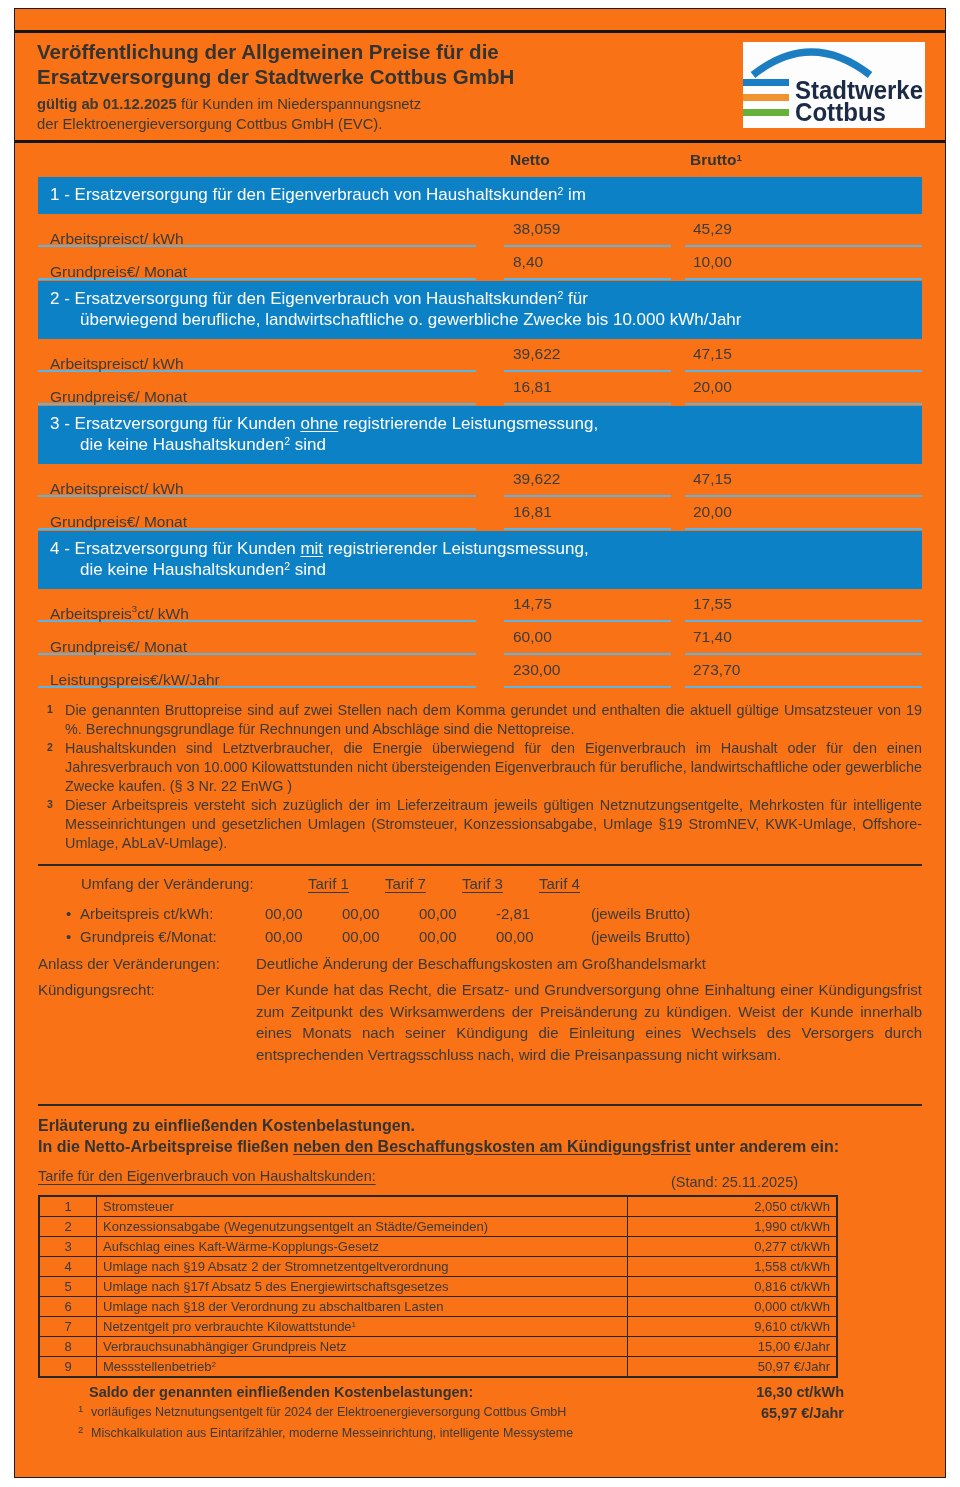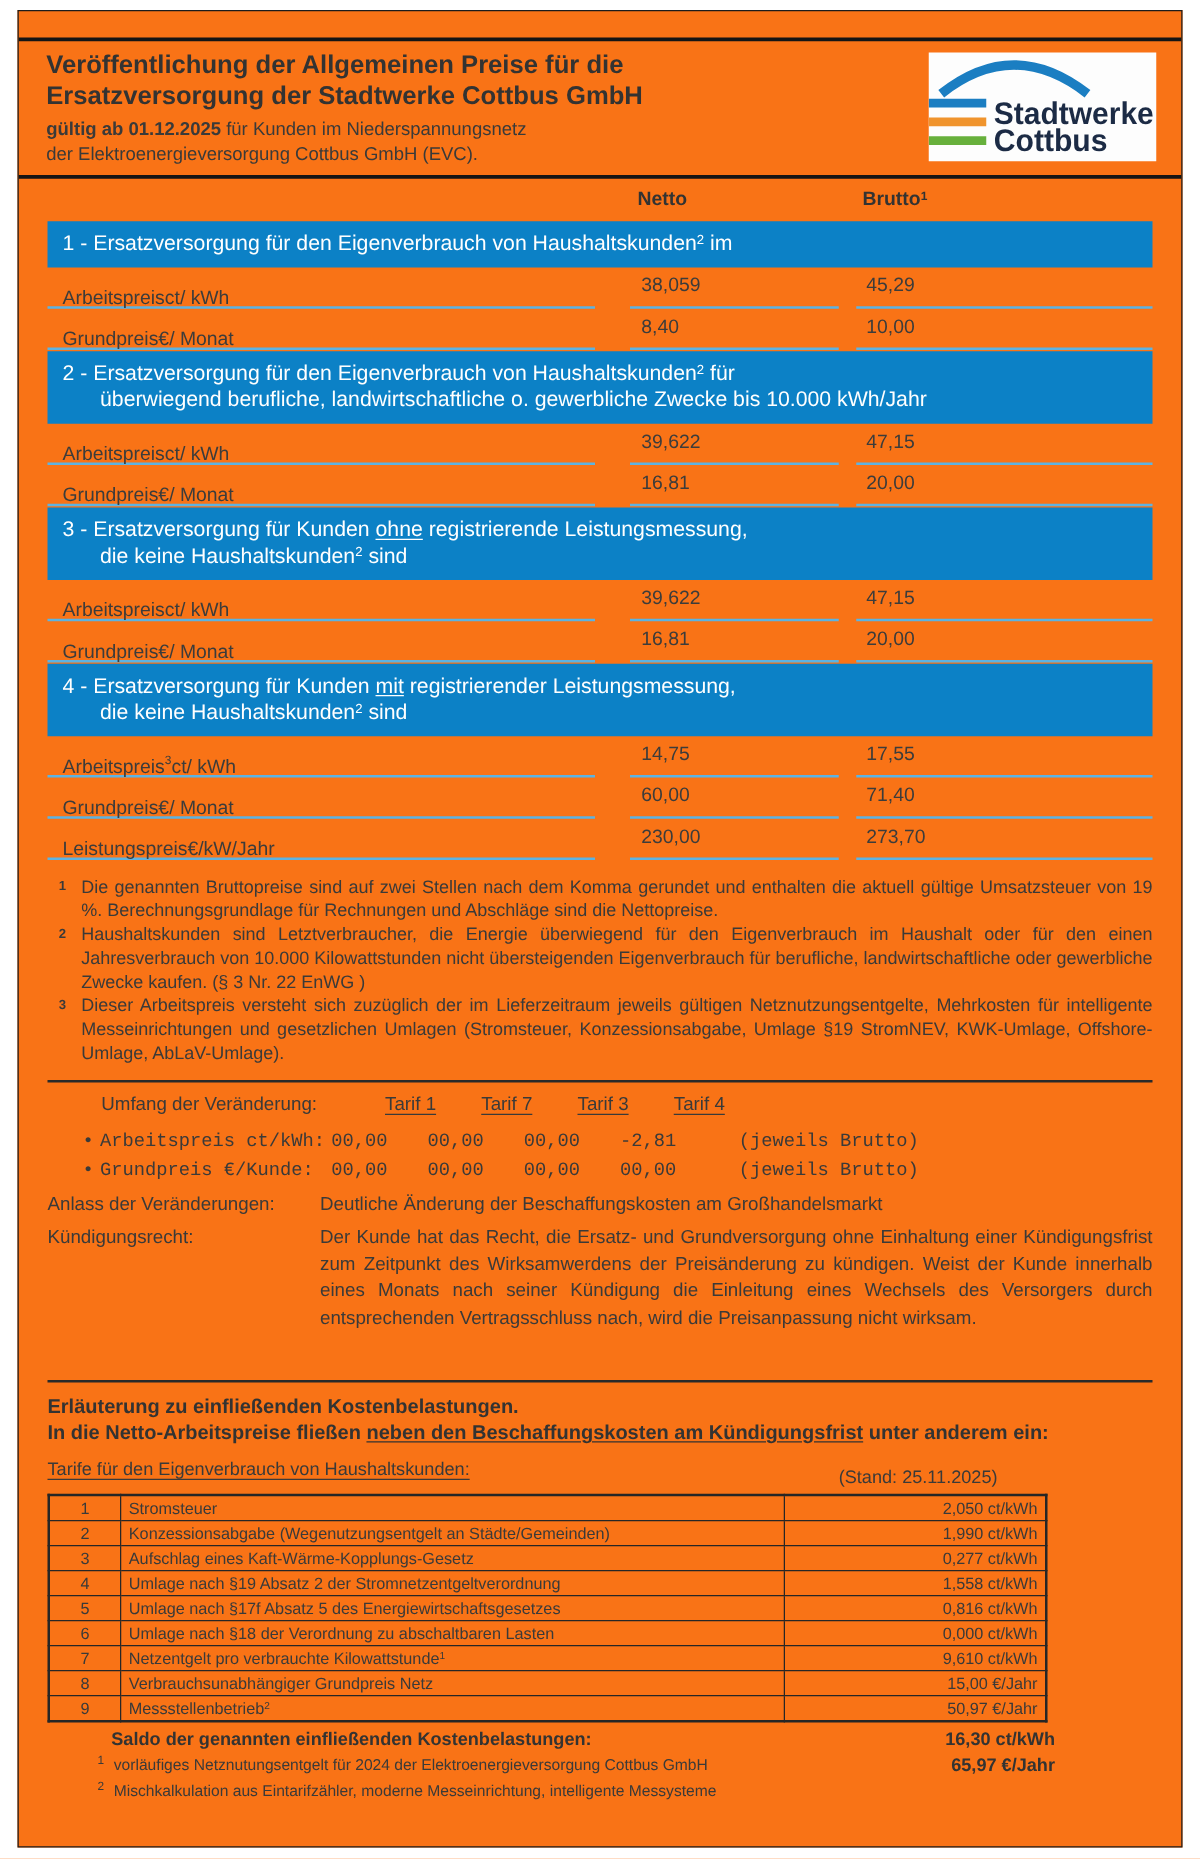--- a/index.html
+++ b/index.html
@@ -40,21 +40,21 @@
   .fnotes{margin-top:13px;font-size:14.4px;line-height:19px;color:#3a3a39;}
   .fn{position:relative;padding-left:27px;text-align:justify;}
   .fn .no{position:absolute;left:9px;top:-1px;font-size:10.5px;font-weight:bold;}
   .rule{border-top:2px solid #2a2a2a;margin-top:11px;}
   
   .changes{margin-top:9px;font-size:15px;}
   .ch-head{display:flex;height:27px;}
   .ch-head .lbl{width:223px;margin-left:43px;}
   .ch-cell{width:77px;box-sizing:border-box;padding-left:4px;}
   .uh{text-decoration:underline;text-underline-offset:3px;}
-  .ch-row{display:flex;height:23px;align-items:center;font-family:Liberation Mono, monospace;}
+  .ch-row{display:flex;height:23px;align-items:center;}
   .ch-row .lbl{width:223px;box-sizing:border-box;padding-left:28px;}
   .ch-row .bullet{display:inline-block;width:14px;}
   .ch-note{padding-left:22px;}
   .ch-kv{display:flex;margin-top:5px;line-height:21.5px;}
   .ch-kv .k{width:218px;flex:none;}
   .ch-kv .v{flex:1;}
   .just{text-align:justify;}
   .rule2{border-top:2px solid #2a2a2a;margin-top:39px;}
   
   .expl{margin-top:9px;font-size:16px;font-weight:bold;color:#333332;line-height:21px;}
@@ -228,21 +228,21 @@
       </div>
       <div class="ch-row">
         <div class="lbl"><span class="bullet">•</span><span>Arbeitspreis ct/kWh:</span></div>
         <div class="ch-cell">00,00</div>
         <div class="ch-cell">00,00</div>
         <div class="ch-cell">00,00</div>
         <div class="ch-cell">-2,81</div>
         <div class="ch-note">(jeweils Brutto)</div>
       </div>
       <div class="ch-row">
-        <div class="lbl"><span class="bullet">•</span><span>Grundpreis €/Kunde:</span></div>
+        <div class="lbl"><span class="bullet">•</span><span>Grundpreis €/Monat:</span></div>
         <div class="ch-cell">00,00</div>
         <div class="ch-cell">00,00</div>
         <div class="ch-cell">00,00</div>
         <div class="ch-cell">00,00</div>
         <div class="ch-note">(jeweils Brutto)</div>
       </div>
       <div class="ch-kv">
         <div class="k">Anlass der Veränderungen:</div>
         <div class="v">Deutliche Änderung der Beschaffungskosten am Großhandelsmarkt</div>
       </div>

